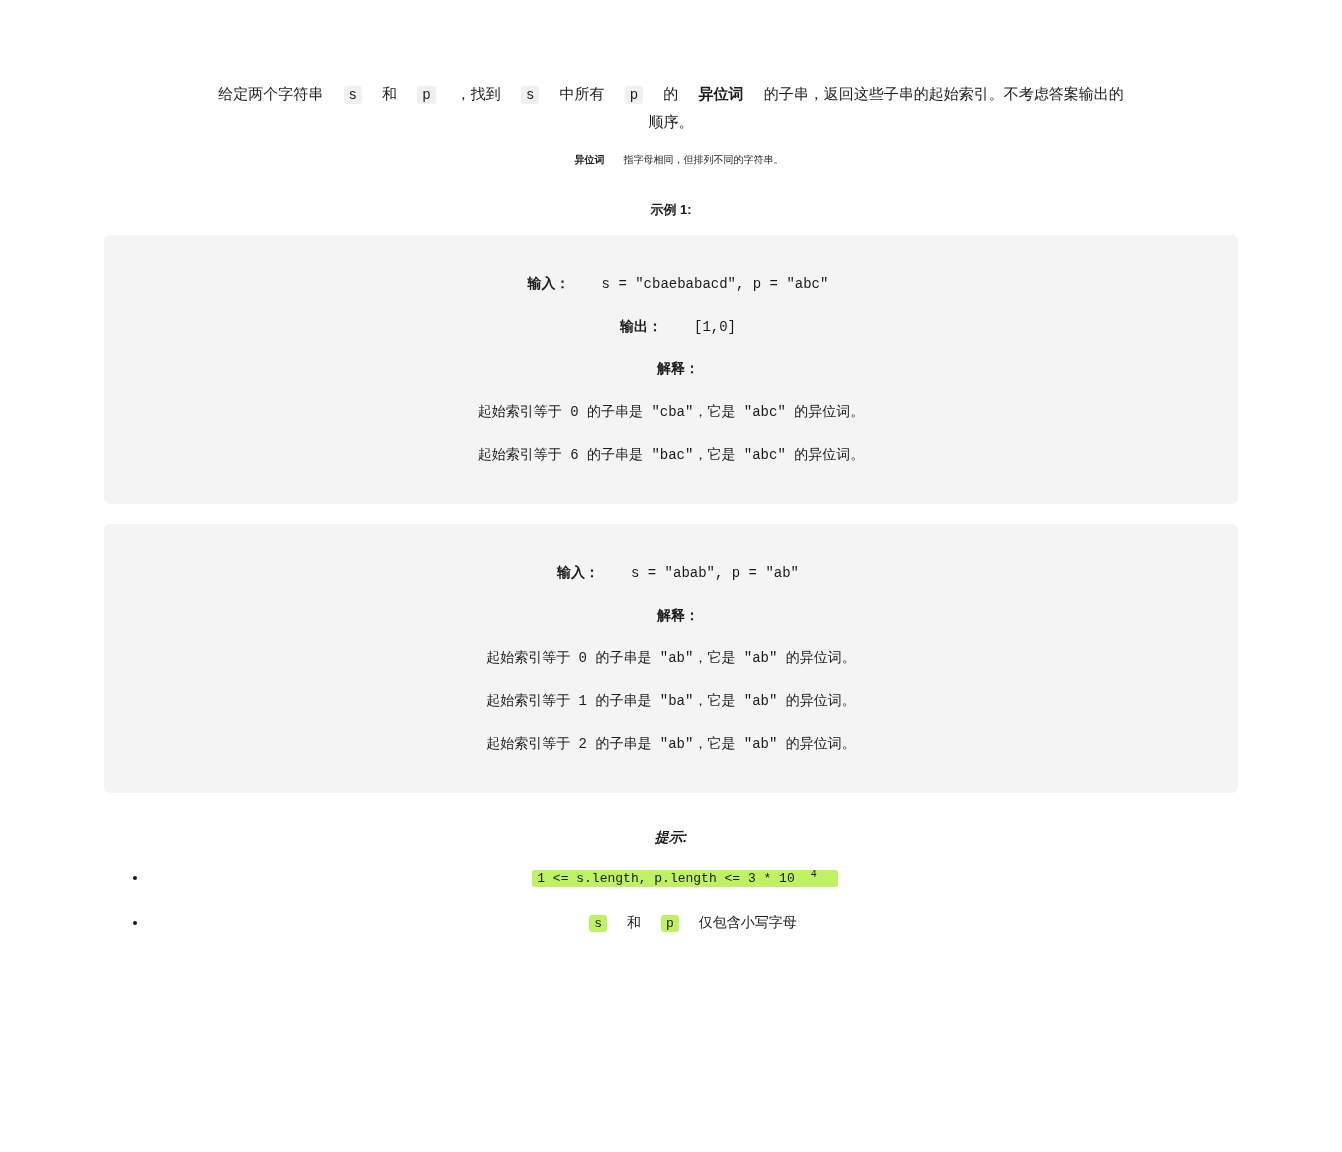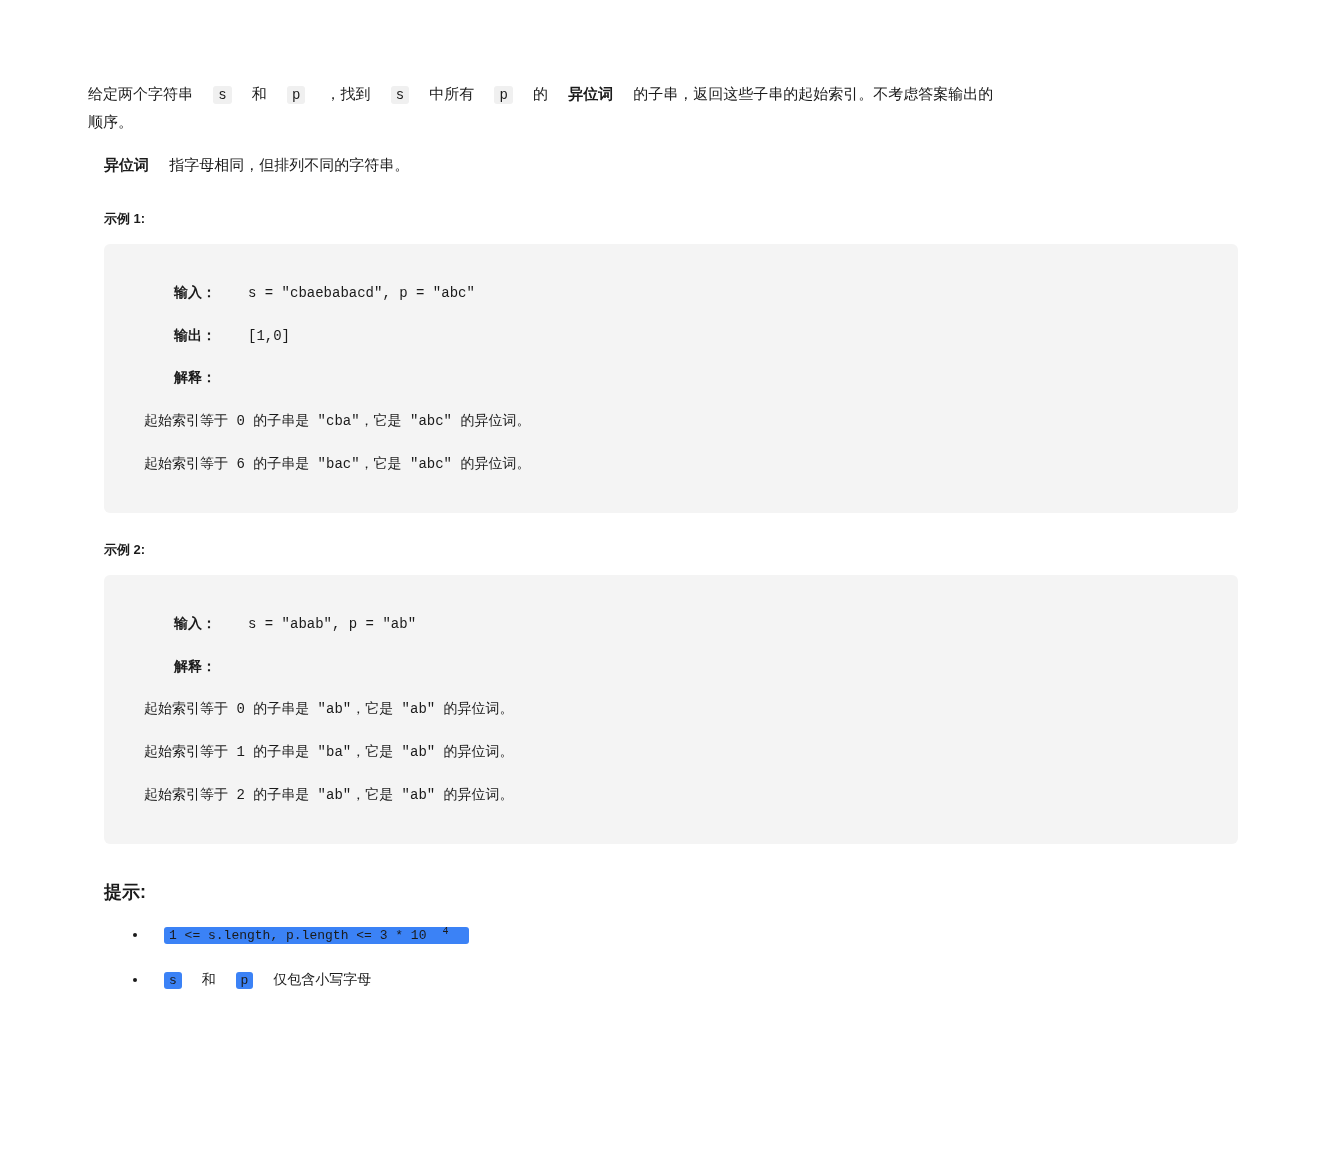--- a/index.html
+++ b/index.html
@@ -1,18 +1,19 @@
 <!DOCTYPE html>
 <html><head>
   <meta charset="utf-8">
   <style>
     * {
       box-sizing: border-box;
       margin: 16px;
       padding: 0;
+      text-align: center;
     }
 
     body {
       background-color: #ffffff;
       font-family: -apple-system, BlinkMacSystemFont, "PingFang SC", "Microsoft YaHei", sans-serif;
       font-size: 16px;
       color: #1a1a1a;
       padding: 32px 40px;
       max-width: 1342px;
     }
@@ -31,21 +32,21 @@
       font-size: 14px;
     }
 
     .description .bold {
       font-weight: 700;
     }
 
     .anagram-def {
       line-height: 1.8;
       margin-bottom: 32px;
-      font-size: 15px;
+      font-size: 10px;
     }
 
     .anagram-def .bold {
       font-weight: 700;
     }
 
     .example-title {
       font-weight: 700;
       font-size: 13px;
       margin-bottom: 12px;
@@ -67,37 +68,38 @@
       font-weight: 700;
       padding-left: 14px;
     }
 
     .hints-section {
       margin-top: 36px;
     }
 
     .hints-title {
       font-weight: 700;
-      font-size: 18px;
+      font-size: 14px;
       margin-bottom: 14px;
+      font-style: italic;
     }
 
     .hints-list {
       list-style: disc;
       padding-left: 28px;
       line-height: 2;
       font-size: 14px;
     }
 
     .hints-list li {
       margin-bottom: 4px;
     }
 
     .hints-list code {
-      background-color: #3b82f6;
+      background-color: #bef264;
       padding: 1px 5px;
       border-radius: 3px;
       font-family: "Courier New", Courier, monospace;
       font-size: 13px;
     }
 
     sup {
       font-size: 10px;
     }
   </style>
@@ -123,21 +125,20 @@
     </div>
     <div>
       <span class="label">解释：</span>
     </div>
     <div>起始索引等于 0 的子串是 "cba"，它是 "abc" 的异位词。</div>
     <div>起始索引等于 6 的子串是 "bac"，它是 "abc" 的异位词。</div>
   </div>
 </div>
 
 <div class="example-section">
-  <p class="example-title">示例 2:</p>
   <div class="code-block">
     <div>
       <span class="label">输入：</span><span>s = "abab", p = "ab"</span>
     </div>
     <div>
       <span class="label">解释：</span>
     </div>
     <div>起始索引等于 0 的子串是 "ab"，它是 "ab" 的异位词。</div>
     <div>起始索引等于 1 的子串是 "ba"，它是 "ab" 的异位词。</div>
     <div>起始索引等于 2 的子串是 "ab"，它是 "ab" 的异位词。</div>

